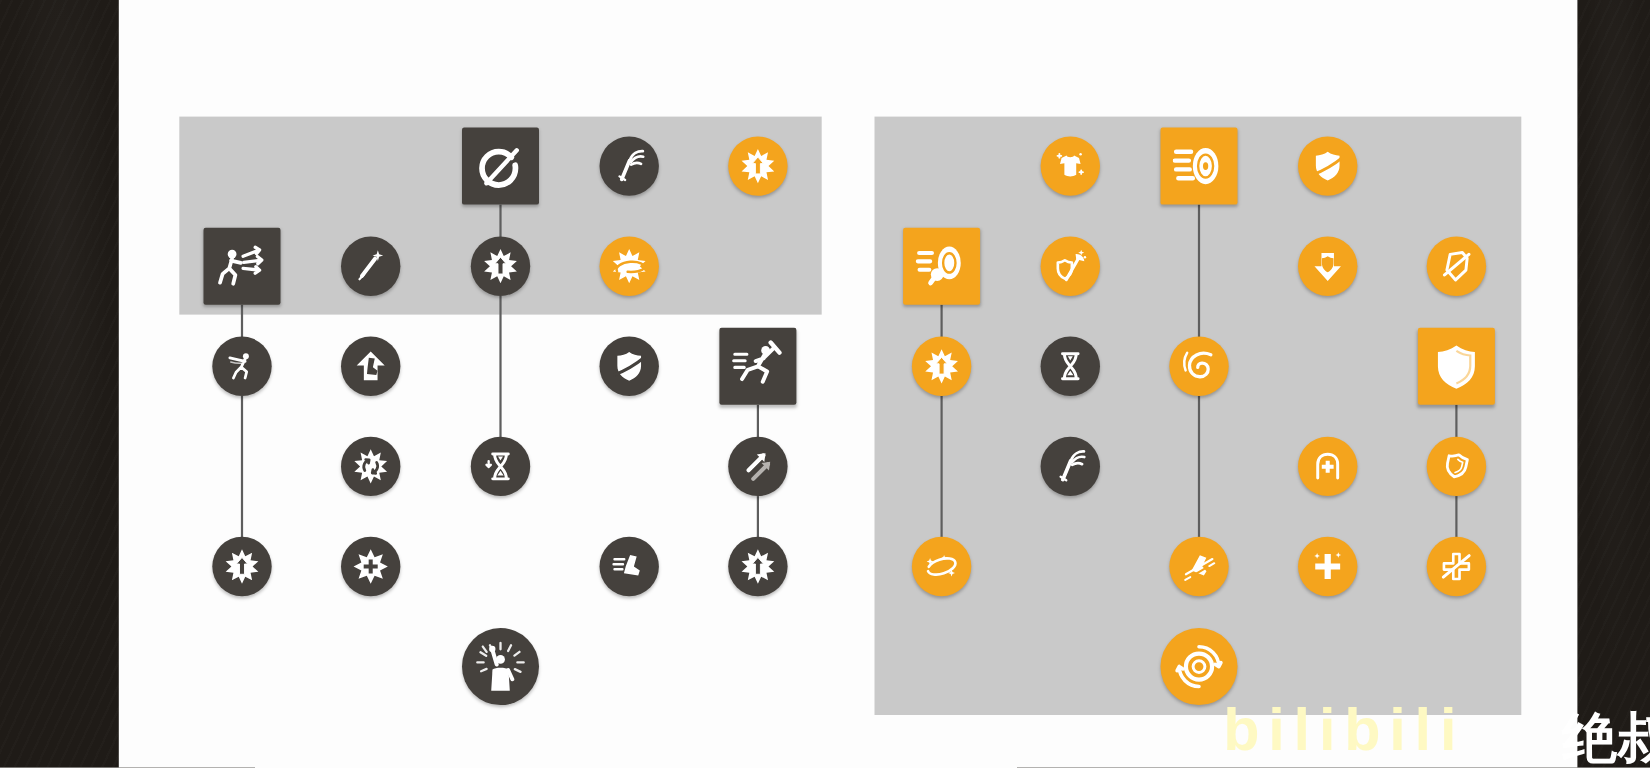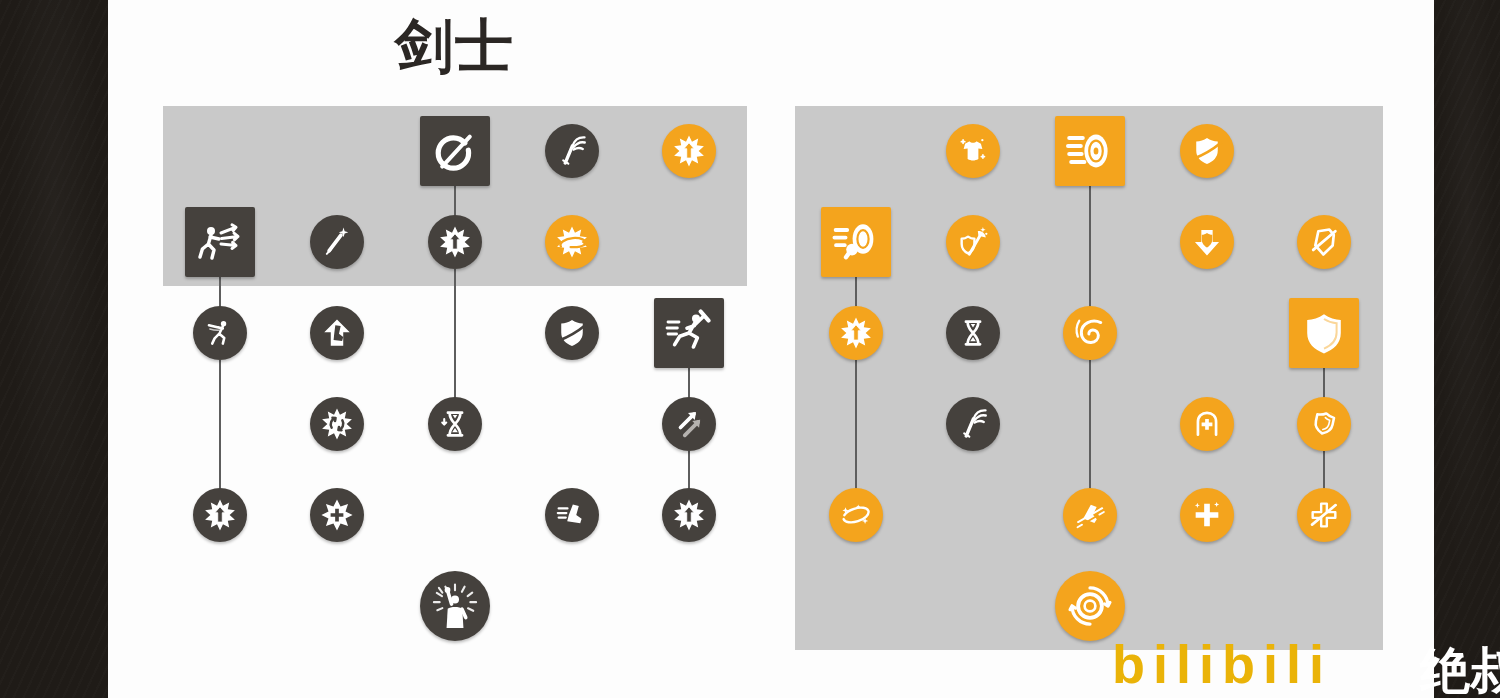--- a/index.html
+++ b/index.html
@@ -41,39 +41,38 @@
   .node.unlocked{background:var(--unlocked);color:var(--unlocked);}
   .circle{width:54px;height:54px;border-radius:50%;}
   .circle-lg{width:70px;height:70px;border-radius:50%;}
   .square{width:70px;height:70px;border-radius:2px;}
   .node svg{display:block;}
   .circle svg{width:34px;height:34px;}
   .circle-lg svg{width:46px;height:46px;}
   .square svg{width:48px;height:48px;}
   .watermark-site{
     position:absolute;left:1112px;top:633px;z-index:9;
-    color:#eab308;font-weight:bold;font-size:54px;letter-spacing:8px;white-space:nowrap;
+    color:#fef9c3;font-weight:bold;font-size:54px;letter-spacing:8px;white-space:nowrap;
   }
   .watermark-corner{
     position:absolute;left:1420px;top:638px;z-index:9;
     color:#fff;font-weight:bold;font-size:50px;white-space:nowrap;
   }
 </style>
 </head>
 <body>
 
 <div id="stage">
   <div class="backdrop-texture" style="left:0;width:108px;"></div>
   <div class="backdrop-texture" style="right:0;width:66px;"></div>
   <div id="content"></div>
 
   <div class="panel" id="panel-left"></div>
   <div class="panel" id="panel-right"></div>
 
-  <div class="panel-title" id="title-left">剑士</div>
 
   <div class="watermark-site">bilibili</div>
   <div class="watermark-corner">绝叔</div>
 <div class="link" style="left: 454px; top: 186px; height: 30px;"></div>
     <div class="link" style="left: 454px; top: 269px; height: 129px;"></div>
     <div class="link" style="left: 219px; top: 277px; height: 30px;"></div>
     <div class="link" style="left: 219px; top: 360px; height: 129px;"></div>
     <div class="link" style="left: 688px; top: 368px; height: 30px;"></div>
     <div class="link" style="left: 688px; top: 451px; height: 38px;"></div>
     <div class="node square locked" style="left: 420px; top: 116px;">

